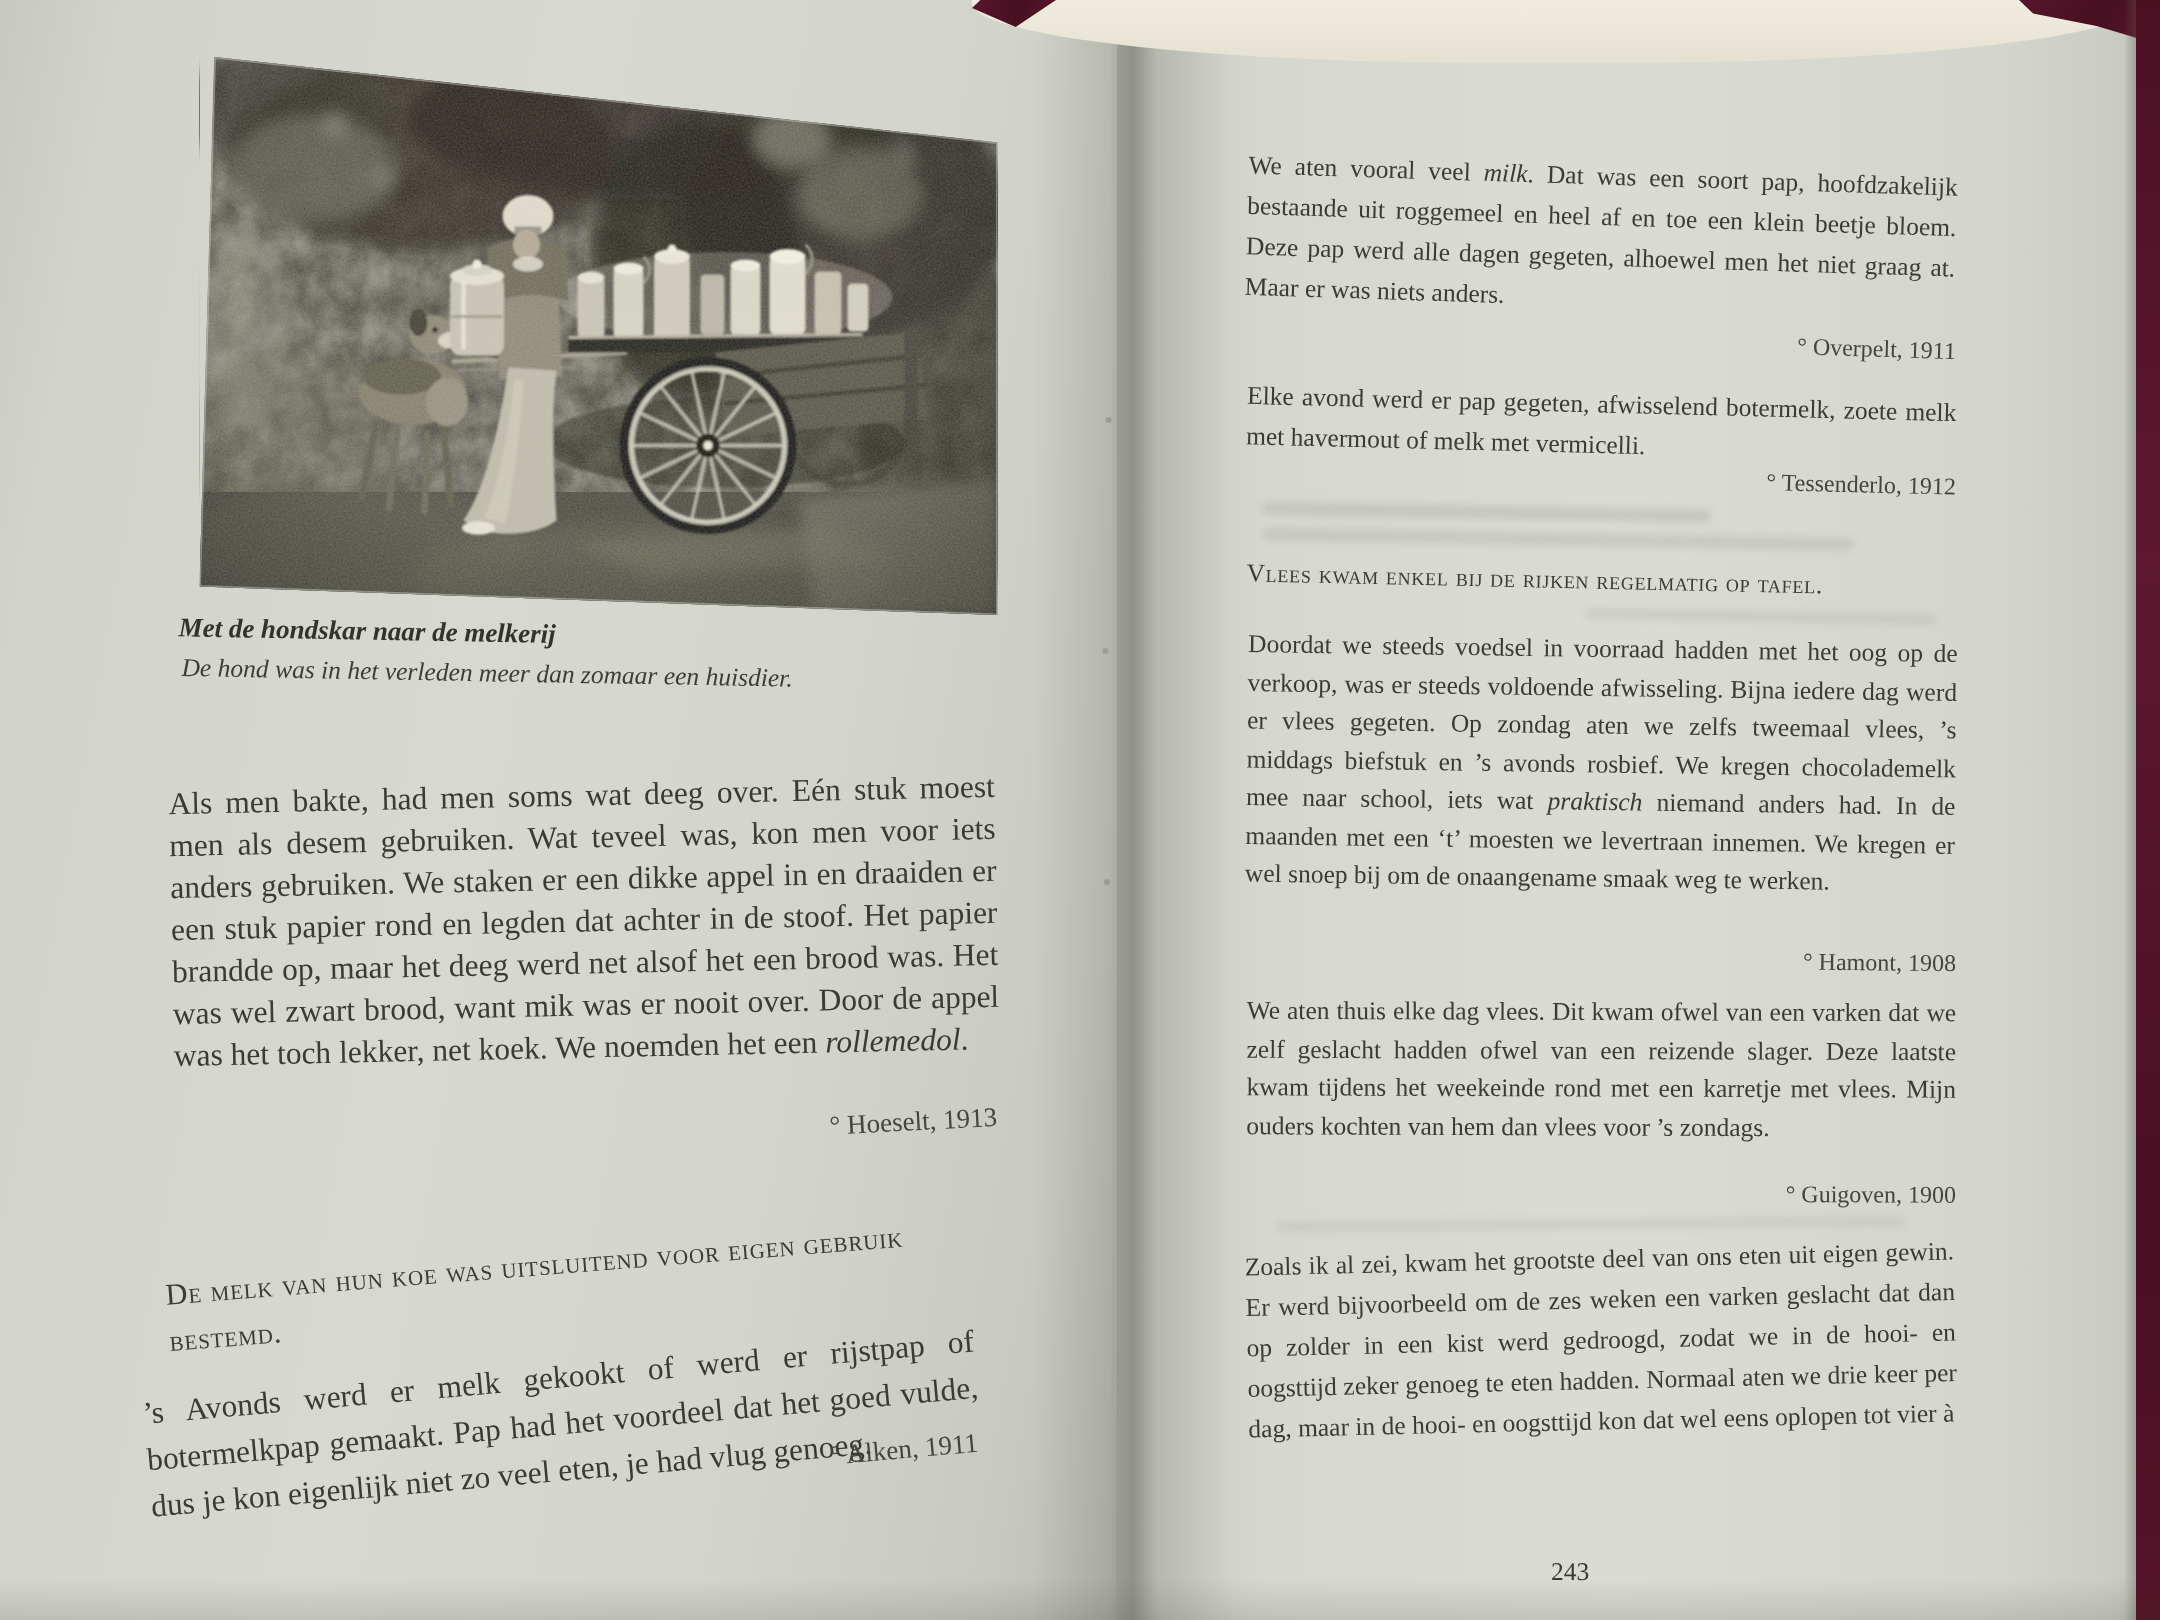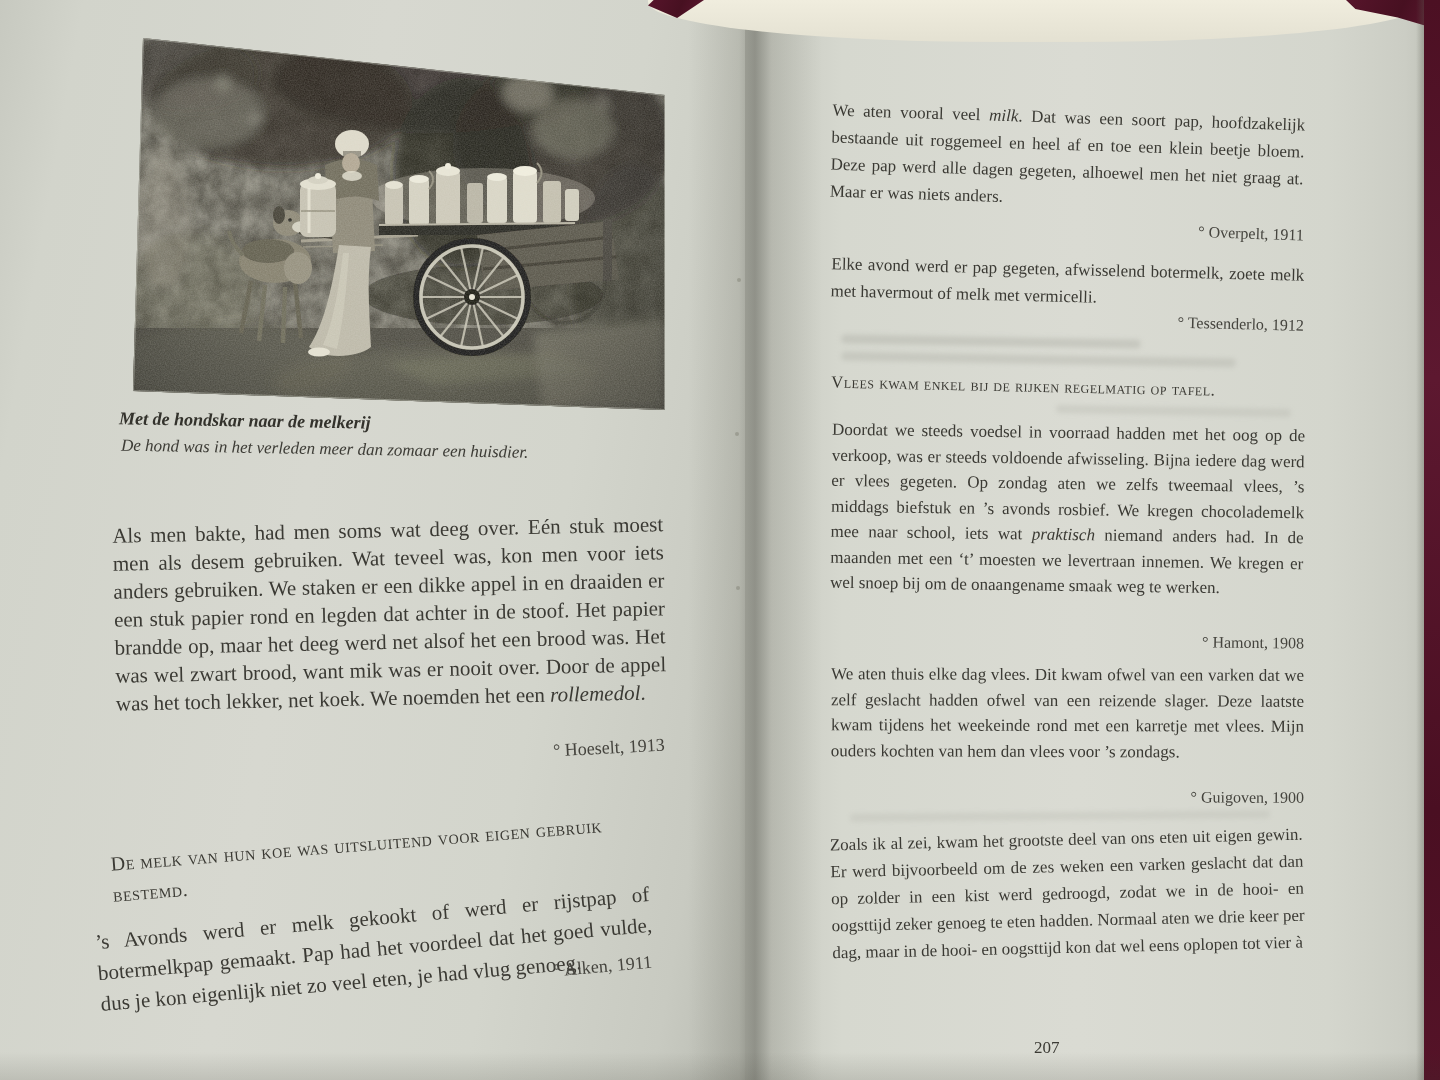--- a/index.html
+++ b/index.html
@@ -250,16 +250,16 @@
   <div class="blk attr-r" style="left:831px;top:632px;width:473px;transform:rotate(0.6deg)">° Hamont, 1908</div>
 
   <p class="blk body-r2" style="left:831px;top:662px;width:473px;margin:0;transform:rotate(0.2deg)">We aten thuis elke dag vlees. Dit kwam ofwel van een varken dat we zelf geslacht hadden ofwel van een reizende slager. Deze laatste kwam tijdens het weekeinde rond met een karretje met vlees. Mijn ouders kochten van hem dan vlees voor ’s zondags.</p>
 
   <div class="blk attr-r" style="left:831px;top:788px;width:473px;transform:rotate(0.2deg)">° Guigoven, 1900</div>
 
   <div class="ghost" style="left:850px;top:812px;width:420px;height:8px;opacity:.3;transform:rotate(-.5deg)"></div>
 
   <p class="blk body-r" style="left:831px;top:826px;width:473px;margin:0;transform:rotate(-1.3deg)">Zoals ik al zei, kwam het grootste deel van ons eten uit eigen gewin. Er werd bijvoorbeeld om de zes weken een varken geslacht dat dan op zolder in een kist werd gedroogd, zodat we in de hooi- en oogsttijd zeker genoeg te eten hadden. Normaal aten we drie keer per dag, maar in de hooi- en oogsttijd kon dat wel eens oplopen tot vier à</p>
 
-  <div class="blk pagenum" style="left:1034px;top:1038px;">207</div>
+  <div class="blk pagenum" style="left:1034px;top:1038px;">243</div>
 
   <div class="page-bottom-shade"></div>
 </div>
 
 </body></html>

